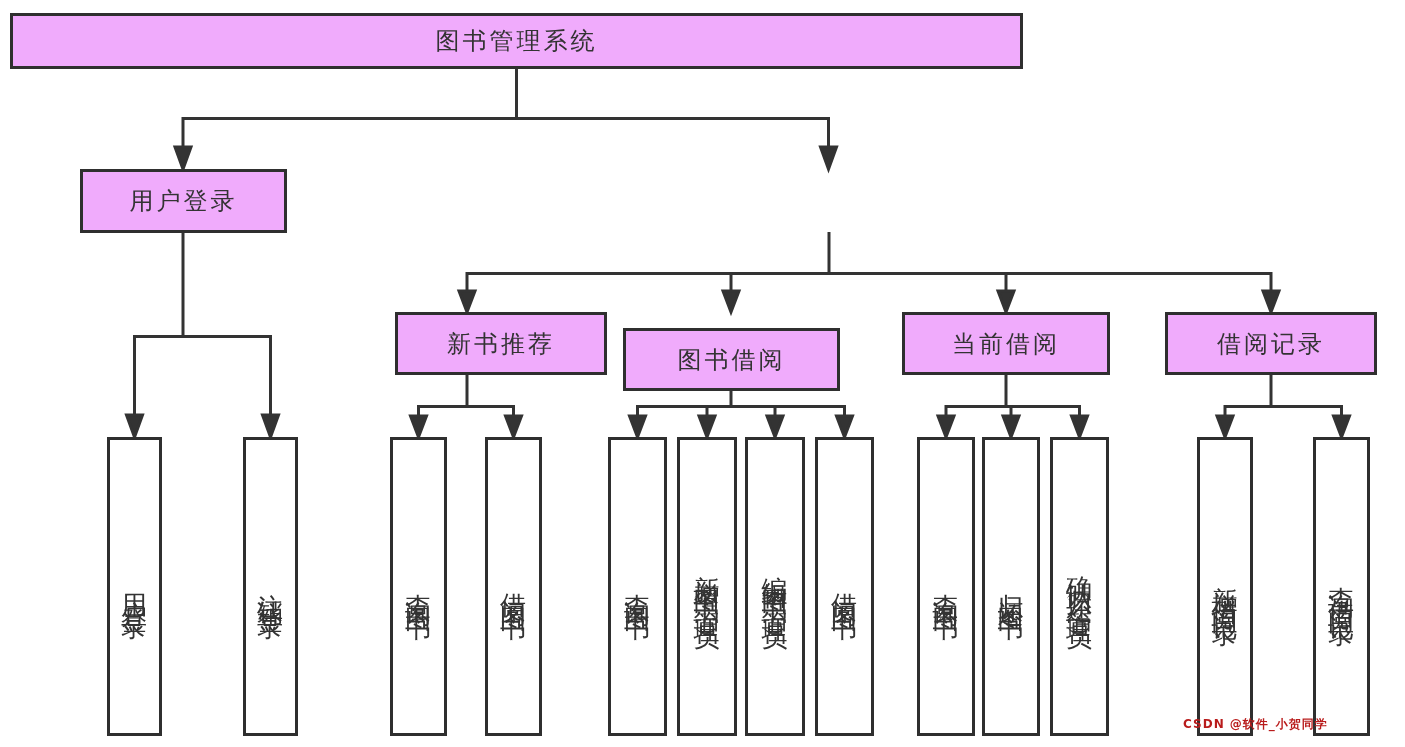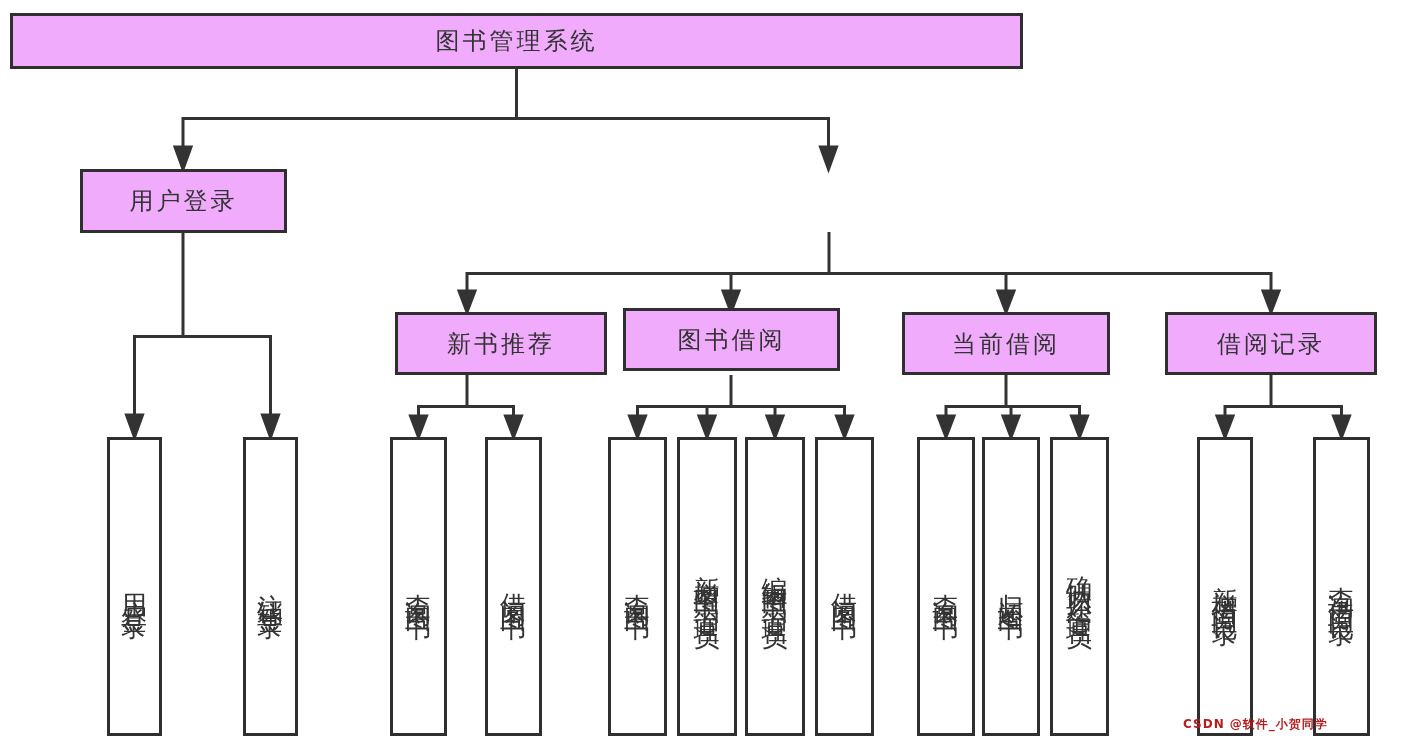--- a/index.html
+++ b/index.html
@@ -140,21 +140,21 @@
       <path d="M1341.5,405 V419" fill="none"></path>
       <polygon points="1333.5,416 1349.5,416 1341.5,437"></polygon>
     </g>
   </svg>
 
   <div class="box" style="left:10px; top:13px; width:1013px; height:56px;">图书管理系统</div>
 
   <div class="box" style="left:80px; top:169px; width:207px; height:64px;">用户登录</div>
 
   <div class="box" style="left:363px; top:312px; width:212px; height:63px;margin-left:32px;">新书推荐</div>
-  <div class="box" style="left:623px; top:308px; width:217px; height:63px;">图书借阅</div>
+  <div class="box" style="left:623px; top:328px; width:217px; height:63px;">图书借阅</div>
   <div class="box" style="left:902px; top:312px; width:208px; height:63px;">当前借阅</div>
   <div class="box" style="left:1165px; top:312px; width:212px; height:63px;">借阅记录</div>
 
   <div class="vbox" style="left:107px; top:437px; width:55px; height:299px;">用户登录</div>
   <div class="vbox" style="left:243px; top:437px; width:55px; height:299px;">注销登录</div>
 
   <div class="vbox" style="left:390px; top:437px; width:57px; height:299px;">查询图书</div>
   <div class="vbox" style="left:485px; top:437px; width:57px; height:299px;">借阅图书</div>
 
   <div class="vbox" style="left:608px; top:437px; width:59px; height:299px;">查询图书</div>

